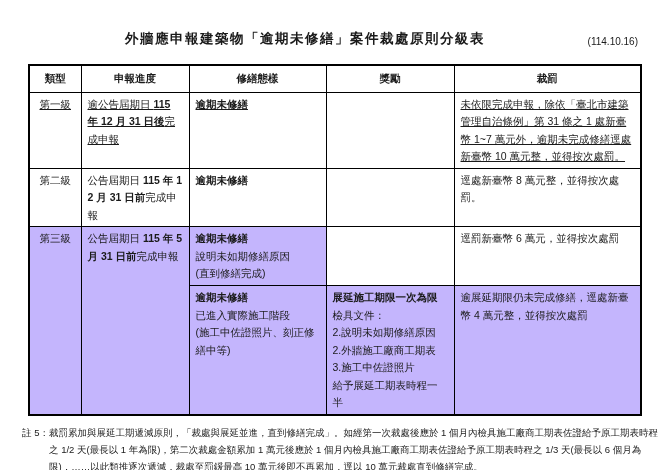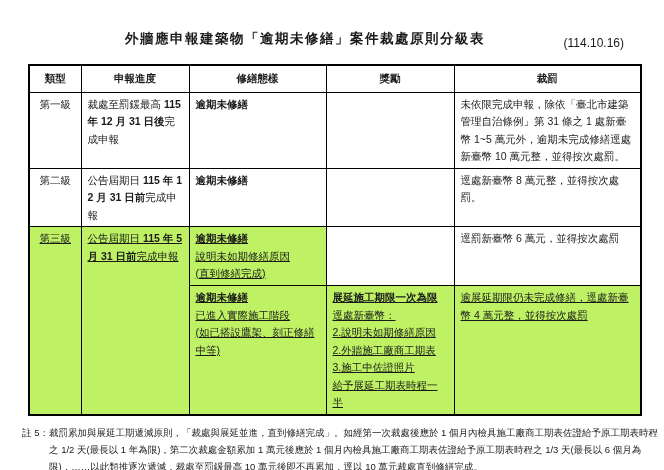--- a/index.html
+++ b/index.html
@@ -12,46 +12,46 @@
   }
   .page { position: relative; width: 664px; height: 470px; overflow: hidden; background: #ffffff; }
 
   .title-row { position: relative; margin: 30px 0 12px 28px; width: 612px; height: 22px; }
   .title {
     margin: 0; text-align: center;
     font-size: 13.5px; font-weight: 700; letter-spacing: 1.5px;
     padding-right: 58px;
     white-space: nowrap;
   }
-  .date { position: absolute; right: 16px; top: 6px; font-size: 12px; font-weight: 400; letter-spacing: 0; }
+  .date { position: absolute; right: 2px; top: 6px; font-size: 10px; font-weight: 400; letter-spacing: 0; }
 
   table.grade-table {
     margin: 9px 0 0 28px; width: 612px;
     border-collapse: collapse; table-layout: fixed;
     border: 2px solid #000;
   }
   .grade-table td, .grade-table th {
     border: 1px solid #000;
     font-size: 10.5px; line-height: 17.5px;
     vertical-align: top;
     padding: 3px 6px 2px 6px;
     word-break: break-all;
   }
   .grade-table th {
     vertical-align: middle; text-align: center;
     font-weight: 700; padding: 2px;
   }
   tr.rhead { height: 27px; padding-left: 29px; }
-  tr.r1 { height: 71px; }
+  tr.r1 { height: 71px; text-decoration: underline; }
   tr.r2 { height: 52px; }
   tr.r3a { height: 59px; }
   tr.r3b { height: 103px; }
   .c-type { text-align: center; }
   .b { font-weight: 700; }
-  .shade { background: #bef264; text-decoration: underline; }
+  .shade { background: #c4b5fd; }
 
   .note {
     margin: 8px 6px 0 22px; width: 636px;
     font-size: 9.5px; line-height: 17px;
     padding-left: 27px; text-indent: -27px;
     word-break: break-all;
   }
 </style>
 </head>
 <body>
@@ -76,24 +76,24 @@
         <th>類型</th>
         <th>申報進度</th>
         <th>修繕態樣</th>
         <th>獎勵</th>
         <th>裁罰</th>
       </tr>
     </thead>
     <tbody>
       <tr class="r1">
         <td class="c-type">第一級</td>
-        <td><span>裁處至罰鍰最高 </span><span class="b">115 年 12 月 31 日後</span><span>完成申報</span></td>
+        <td><span>逾公告屆期日 </span><span class="b">115 年 12 月 31 日後</span><span>完成申報</span></td>
         <td><span class="b">逾期未修繕</span></td>
         <td></td>
-        <td>未依限完成申報，除依「臺北市建築管理自治條例」第 31 條之 1 處新臺幣 1~5 萬元外，逾期未完成修繕逕處新臺幣 10 萬元整，並得按次處罰。</td>
+        <td>未依限完成申報，除依「臺北市建築管理自治條例」第 31 條之 1 處新臺幣 1~7 萬元外，逾期未完成修繕逕處新臺幣 10 萬元整，並得按次處罰。</td>
       </tr>
       <tr class="r2">
         <td class="c-type">第二級</td>
         <td><span>公告屆期日 </span><span class="b">115 年 12 月 31 日前</span><span>完成申報</span></td>
         <td><span class="b">逾期未修繕</span></td>
         <td></td>
         <td>逕處新臺幣 8 萬元整，並得按次處罰。</td>
       </tr>
       <tr class="r3a">
         <td class="c-type shade" rowspan="2">第三級</td>
@@ -103,25 +103,25 @@
           <div>說明未如期修繕原因</div>
           <div>(直到修繕完成)</div>
         </td>
         <td></td>
         <td>逕罰新臺幣 6 萬元，並得按次處罰</td>
       </tr>
       <tr class="r3b">
         <td class="shade">
           <div class="b">逾期未修繕</div>
           <div>已進入實際施工階段</div>
-          <div>(如已搭設鷹架、刻正修繕中等)</div>
+          <div>(施工中佐證照片、刻正修繕中等)</div>
         </td>
         <td class="shade">
           <div class="b">展延施工期限一次為限</div>
-          <div>逕處新臺幣：</div>
+          <div>檢具文件：</div>
           <div>2.說明未如期修繕原因</div>
           <div>2.外牆施工廠商工期表</div>
           <div>3.施工中佐證照片</div>
           <div>給予展延工期表時程一半</div>
         </td>
         <td class="shade">逾展延期限仍未完成修繕，逕處新臺幣 4 萬元整，並得按次處罰</td>
       </tr>
     </tbody>
   </table>
 

